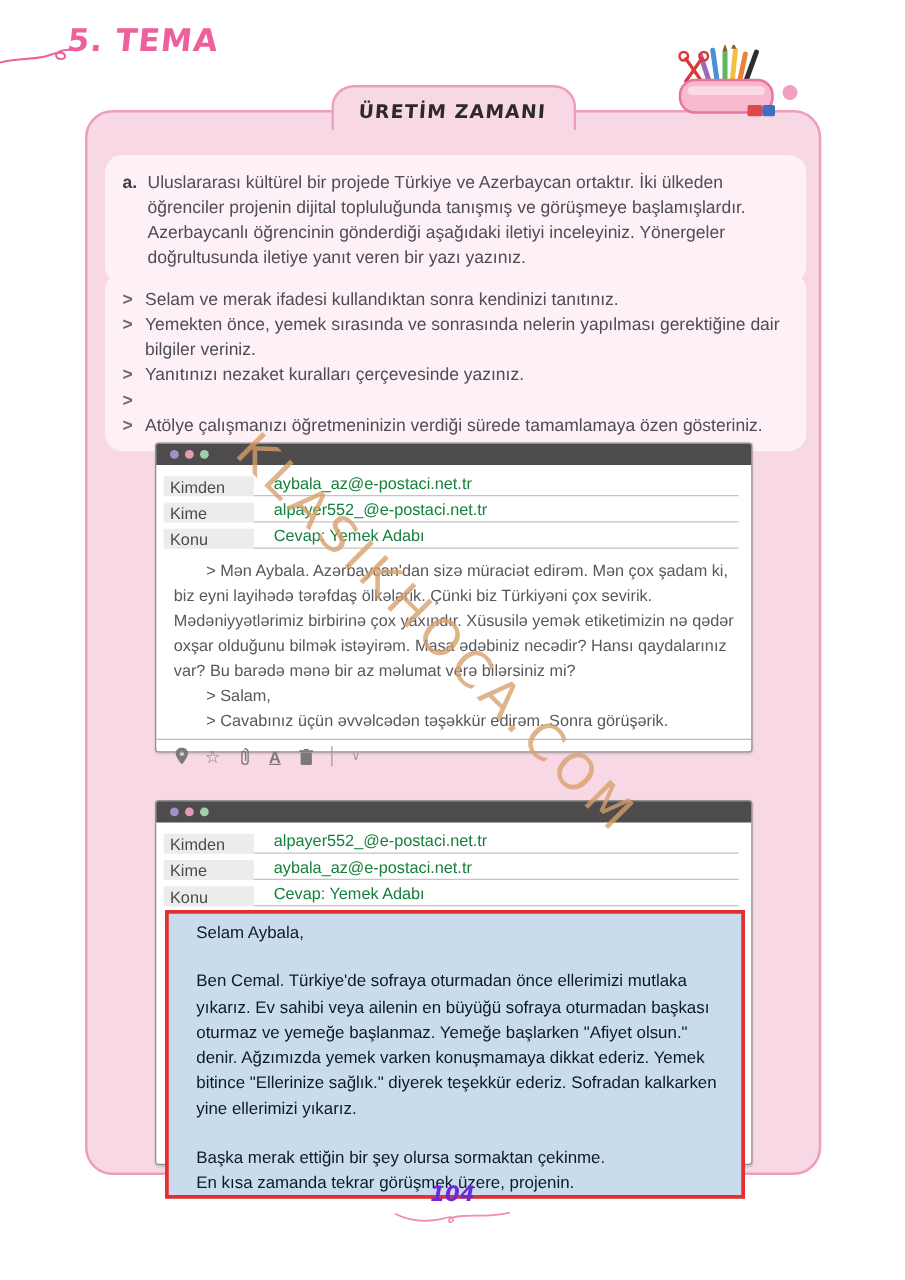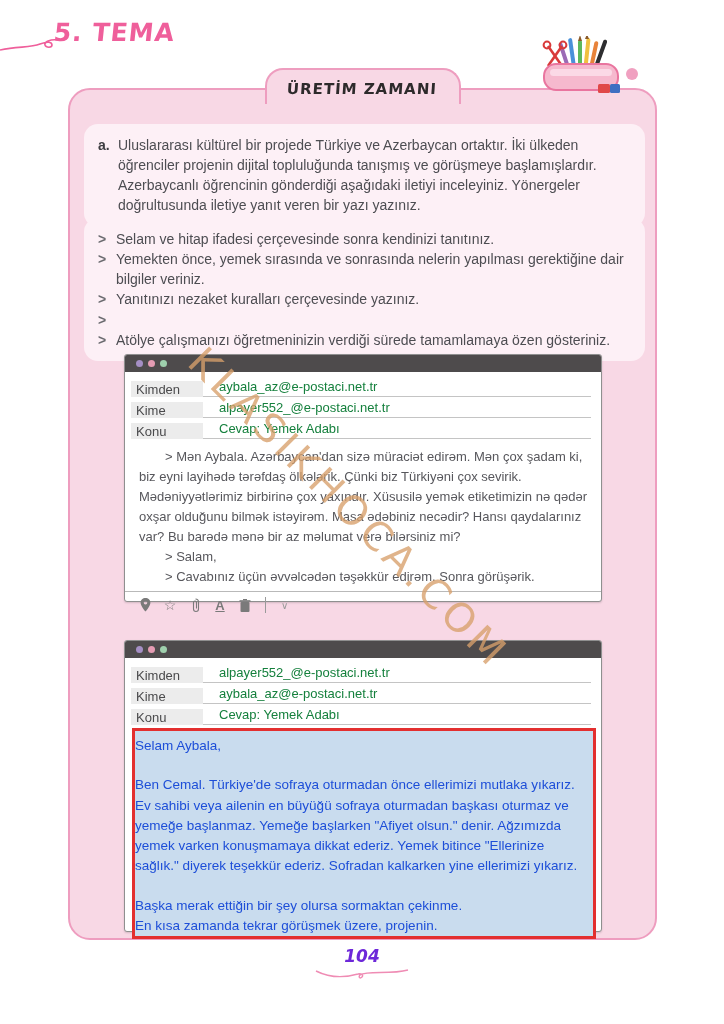--- a/index.html
+++ b/index.html
@@ -61,22 +61,22 @@
   .toolbar { flex:0 0 27px; border-top:1px solid #b9b9b9; display:flex; align-items:center;
     gap:11px; padding-left:13px; color:#7a7a7a; }
   .tb-icon { width:14px; height:14px; display:inline-flex; align-items:center; justify-content:center;
     font-size:14px; color:#7a7a7a; }
   .tb-font { font-size:13px; font-weight:bold; text-decoration:underline; }
   .tb-divider { width:1px; height:16px; background:#9a9a9a; margin-left:2px; }
   .tb-chevron { font-size:10px; color:#9a9a9a; margin-left:4px; }
 
   
   .reply-wrap { flex:1; padding:3px 5px 6px 7px; }
-  .reply-box { height:100%; border:3px solid #e32f2f; background:#c9dcee; padding:5px 10px 0 0;
-    font-size:13.5px; color:#1d4ed8; line-height:1.5; }
+  .reply-box { height:100%; border:3px solid #e32f2f; background:#c9dcee; padding:5px 10px 0 22px;
+    font-size:13.5px; color:#0f172a; line-height:1.5; }
   .reply-box .gap { height:19px; }
 
   
   .watermark { position:absolute; left:212px; top:338px; transform:rotate(45deg); transform-origin:0 0;
     font-family:"DejaVu Sans", sans-serif; font-size:40px; letter-spacing:5px; color:#d8a06b;
     opacity:0.78; white-space:nowrap; z-index:5; pointer-events:none; }
 
   
   .footer { position:absolute; left:0; top:946px; width:724px; text-align:center; }
   .page-num { color:#6d28d9; font-family:"DejaVu Sans", sans-serif; font-weight:bold; font-style:italic;
@@ -105,21 +105,21 @@
     <div class="soft-box intro-box">
       <div class="intro-row">
         <span class="intro-marker">a.</span>
         <span>Uluslararası kültürel bir projede Türkiye ve Azerbaycan ortaktır. İki ülkeden öğrenciler projenin dijital topluluğunda tanışmış ve görüşmeye başlamışlardır. Azerbaycanlı öğrencinin gönderdiği aşağıdaki iletiyi inceleyiniz. Yönergeler doğrultusunda iletiye yanıt veren bir yazı yazınız.</span>
       </div>
     </div>
 
     <div class="soft-box guide-box">
       <div class="guide-item">
         <span class="guide-marker">&gt;</span>
-        <span>Selam ve hitap ifadesi çerçevesinde sonra kendinizi tanıtınız.</span>
+        <span>Selam ve merak ifadesi kullandıktan sonra kendinizi tanıtınız.</span>
       </div>
       <div class="guide-item">
         <span class="guide-marker">&gt;</span>
         <span>Yemekten önce, yemek sırasında ve sonrasında nelerin yapılması gerektiğine dair bilgiler veriniz.</span>
       </div>
       <div class="guide-item">
         <span class="guide-marker">&gt;</span>
         <span>Yanıtınızı nezaket kuralları çerçevesinde yazınız.</span>
       </div>
       <div class="guide-item">

